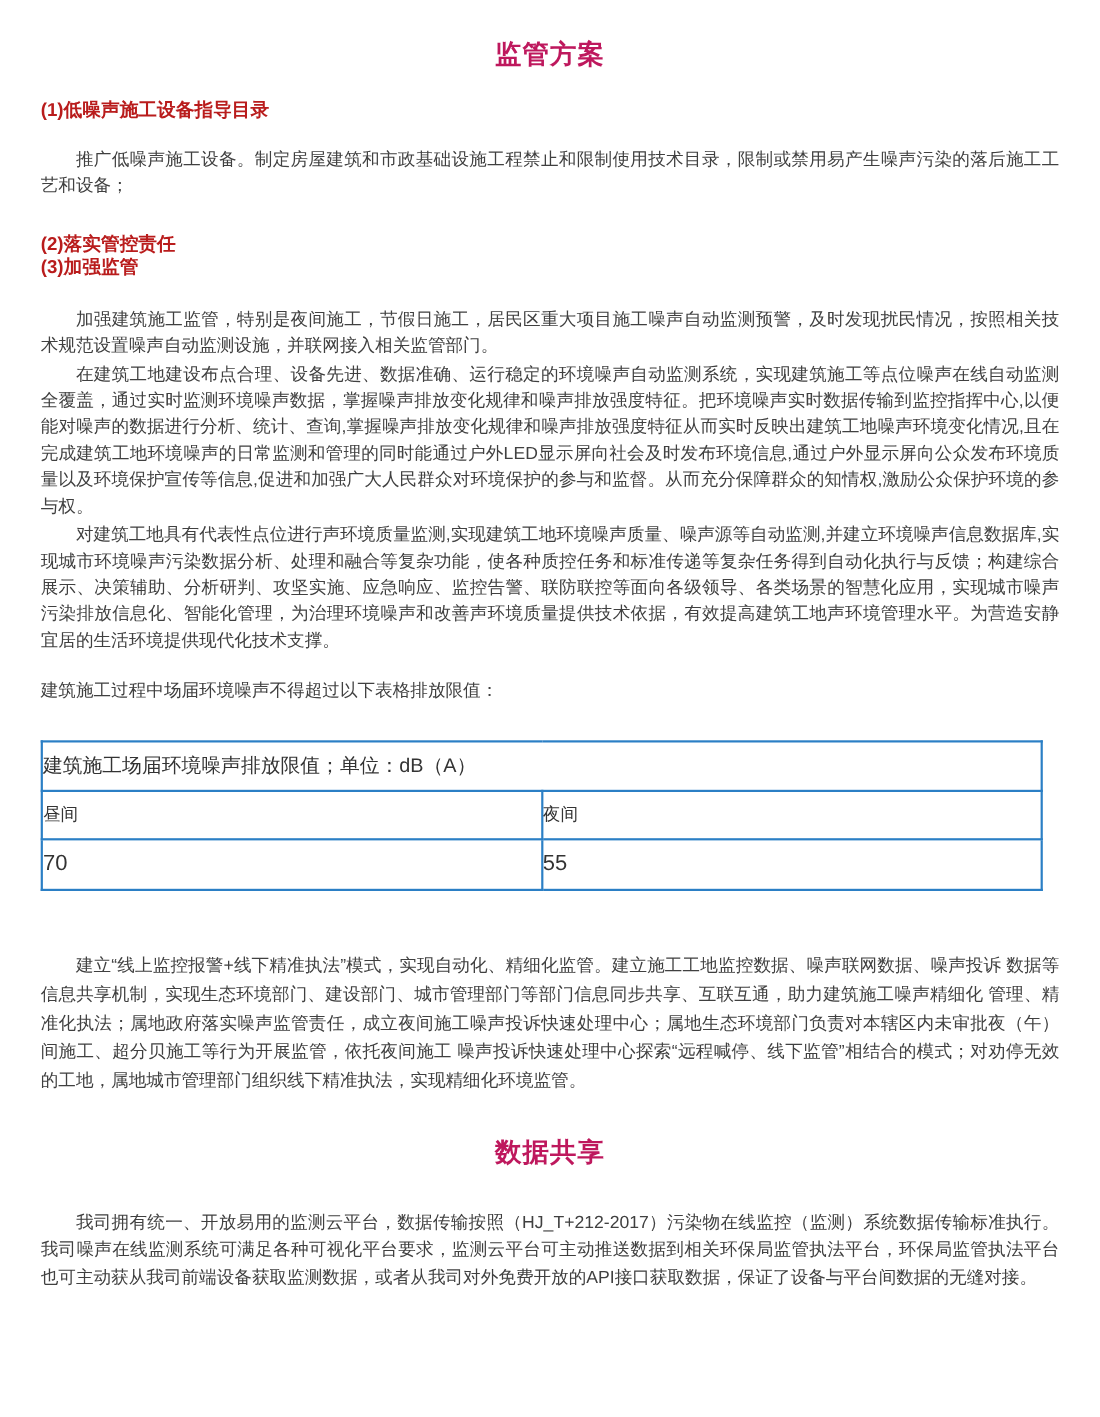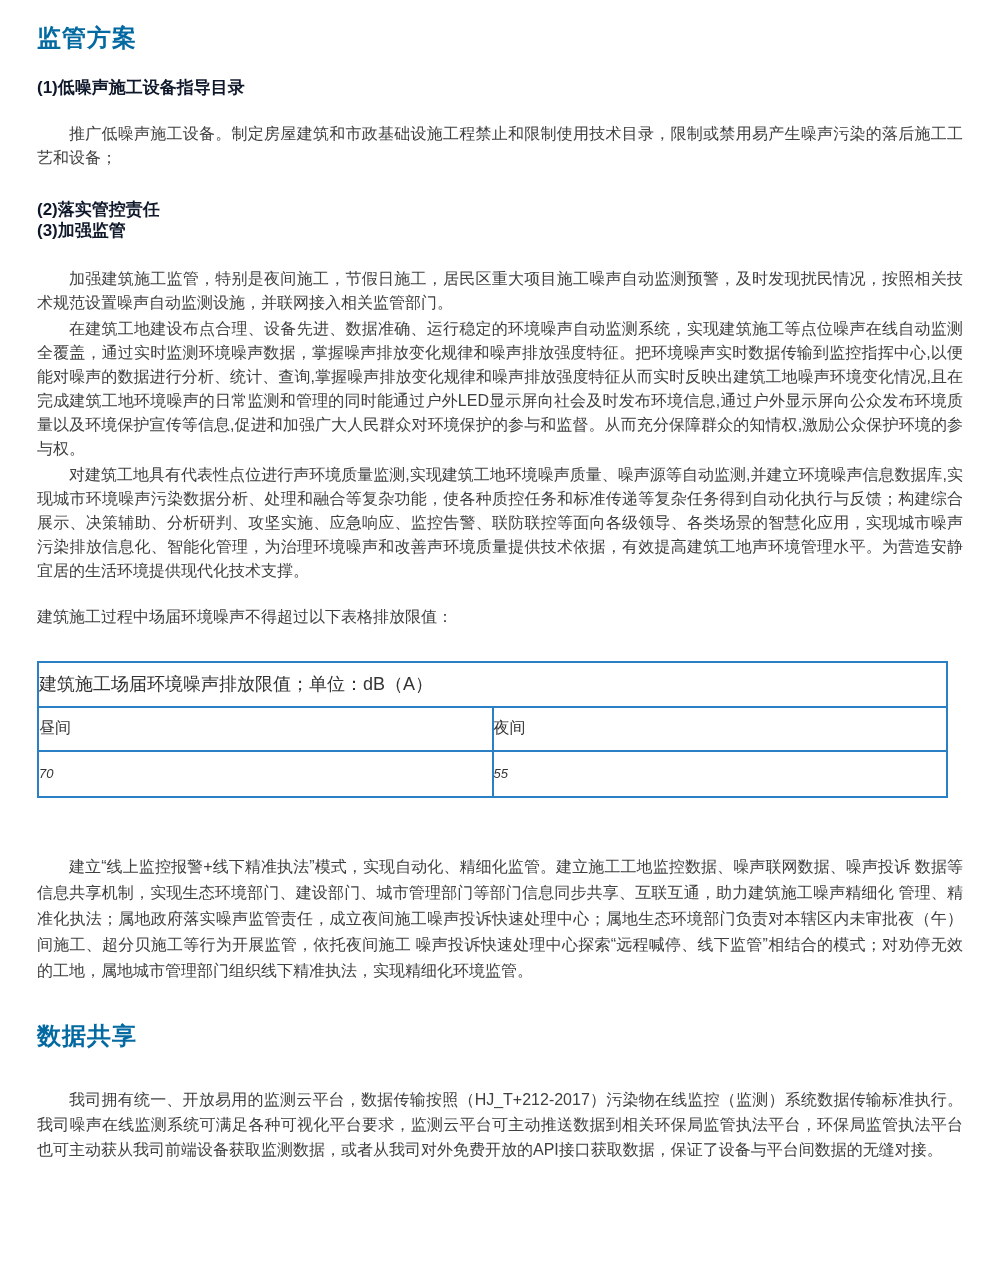--- a/index.html
+++ b/index.html
@@ -9,29 +9,30 @@
     box-sizing: border-box;
     padding: 24px 37px 20px 37px;
     background: #ffffff;
     font-family: "Liberation Sans", "DejaVu Sans", sans-serif;
     color: #404040;
     overflow: hidden;
   }
   .doc-title {
     font-size: 24px;
     font-weight: bold;
-    color: #0369a1;
+    color: #be185d;
     line-height: 1.2;
-    margin: 0;
+    margin: 12px;
     letter-spacing: 1px;
+    text-align: center;
   }
   .sub-heading {
     font-size: 17px;
     font-weight: bold;
-    color: #0f172a;
+    color: #b91c1c;
     line-height: 1.2;
     margin: 0;
   }
   .body-para {
     font-size: 16px;
     line-height: 24px;
     margin: 0;
     text-align: justify;
     text-indent: 2em;
     color: #404040;
@@ -55,21 +56,21 @@
   }
   .limit-table td {
     border: 2px solid #2B7FC5;
     text-align: left;
     vertical-align: middle;
     color: #333333;
     padding: 0;
   }
   .limit-table .t-title { height: 43px; font-size: 18px; }
   .limit-table .t-col   { height: 42px; font-size: 16px; }
-  .limit-table .t-val   { height: 44px; font-size: 13px; font-style: italic; }
+  .limit-table .t-val   { height: 44px; font-size: 20px; }
   .closing-para {
     margin-top: 56px;
     line-height: 26px;
   }
   .mt-title2 { margin-top: 38px; }
   .final-para {
     margin-top: 36px;
     line-height: 25px;
   }
 </style>

